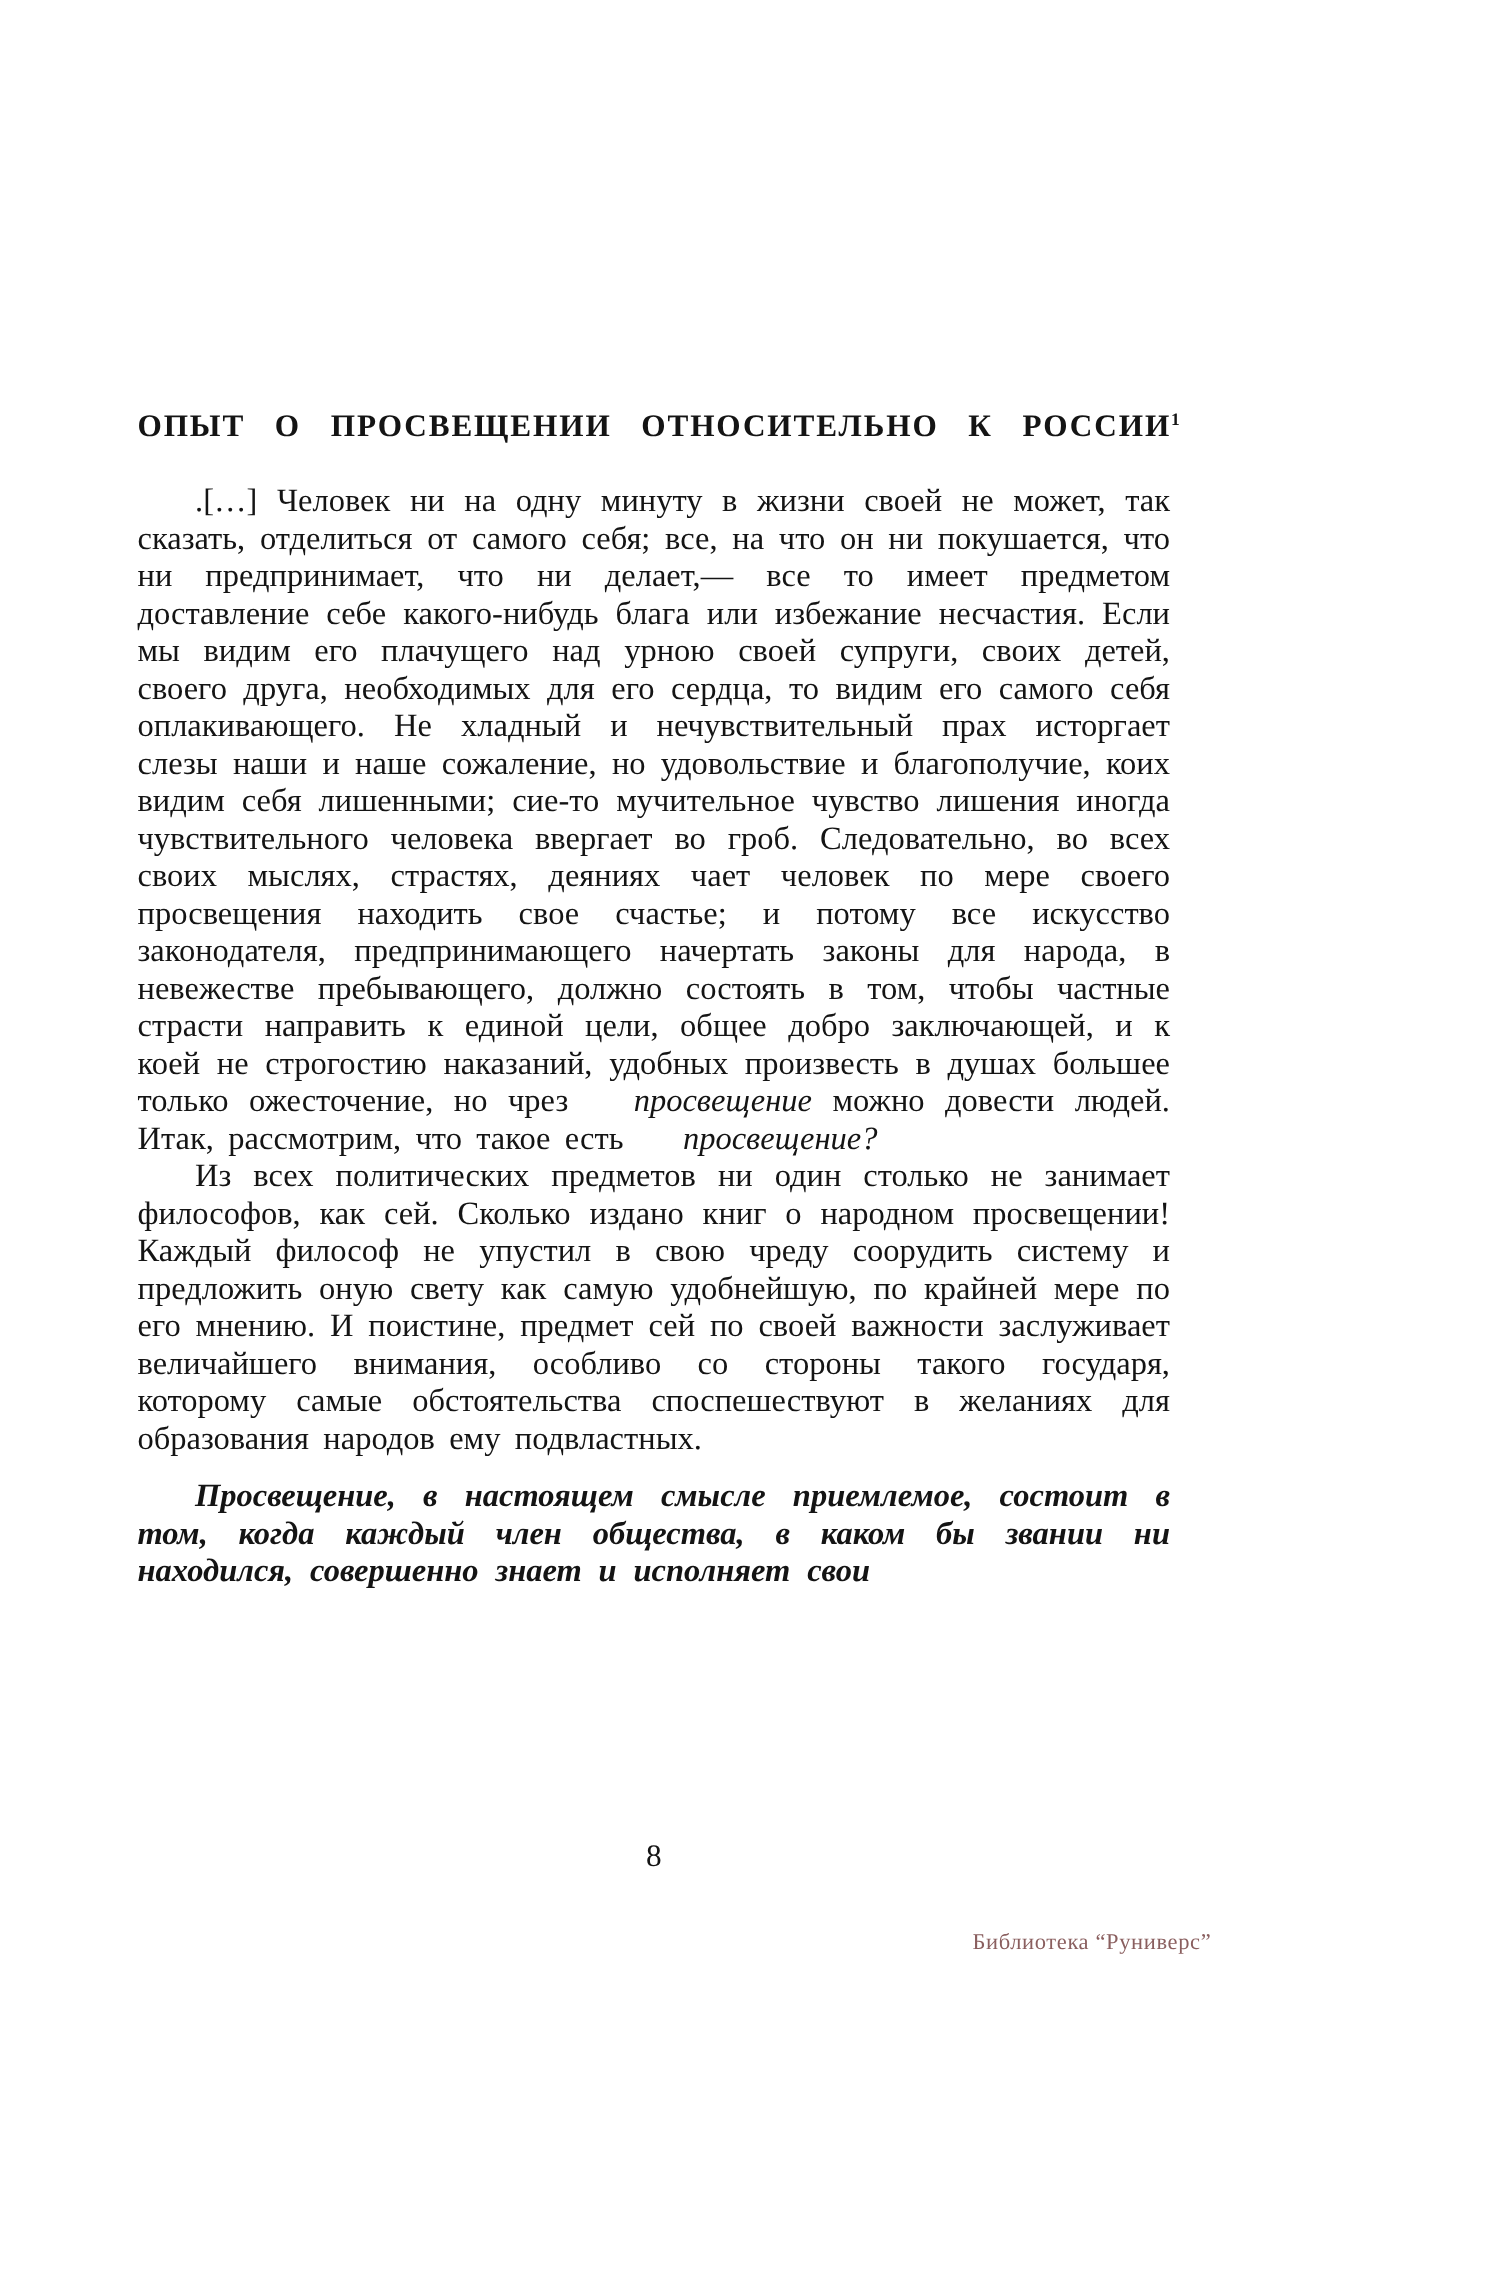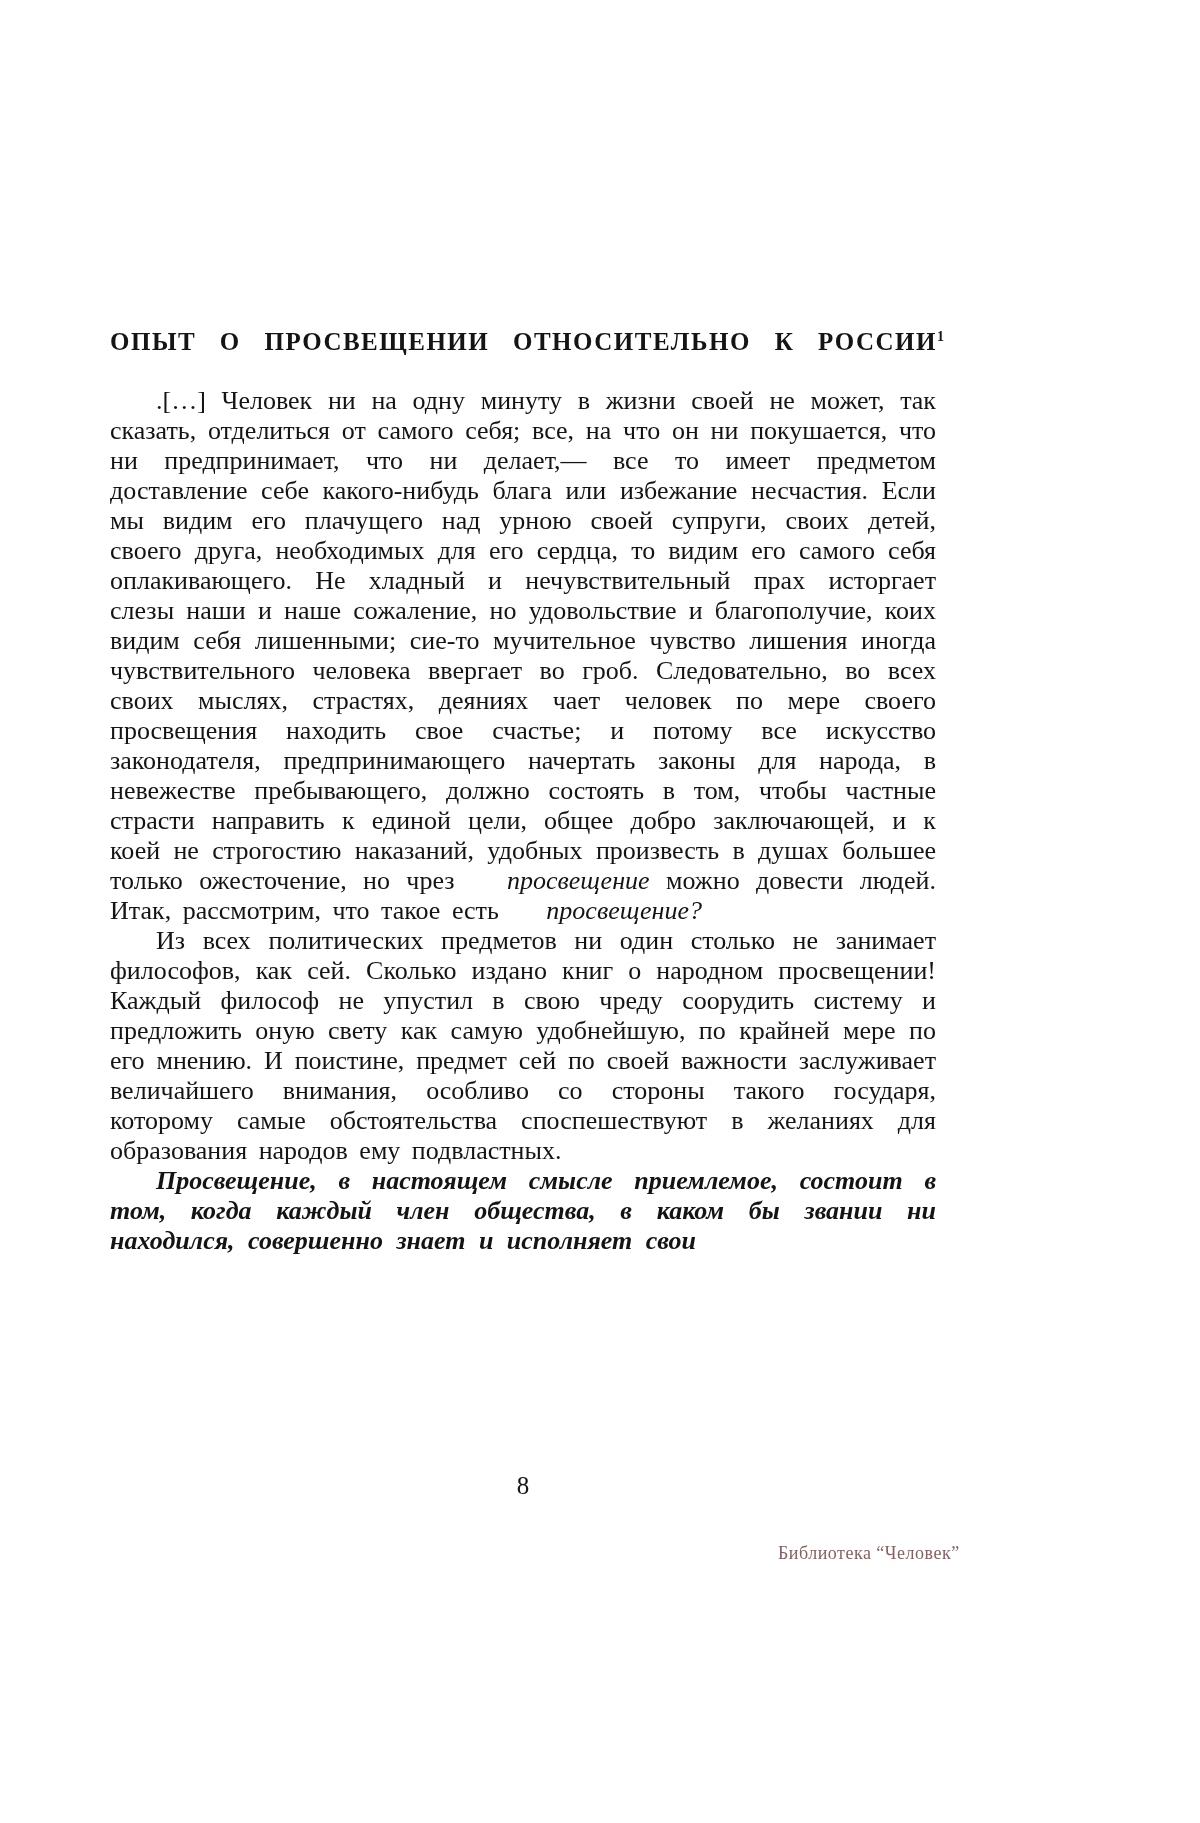--- a/index.html
+++ b/index.html
@@ -46,20 +46,21 @@
     word-spacing: 5px;
   }
   .body-text p span.italic {
     font-style: italic;
     margin-left: 36px;
   }
   .body-text p.bold-italic {
     font-weight: bold;
     font-style: italic;
     word-spacing: 7px;
+    margin-top: 16px;
   }
   .page-number {
     position: absolute;
     left: 110px;
     top: 1472px;
     width: 826px;
     text-align: center;
     font-size: 25px;
     color: #141414;
   }
@@ -79,14 +80,14 @@
 <div class="page">
   <div class="content">
     <h1 class="title"><span>ОПЫТ О ПРОСВЕЩЕНИИ ОТНОСИТЕЛЬНО К РОССИИ</span><sup>1</sup></h1>
     <div class="body-text" id="paragraphs">
         <p><span>.[…] Человек ни на одну минуту в жизни своей не может, так сказать, отделиться от самого себя; все, на что он ни покушается, что ни предпринимает, что ни делает,— все то имеет предметом доставление себе какого-нибудь блага или избежание несчастия. Если мы видим его плачущего над урною своей супруги, своих детей, своего друга, необходимых для его сердца, то видим его самого себя оплакивающего. Не хладный и нечувствительный прах исторгает слезы наши и наше сожаление, но удовольствие и благополучие, коих видим себя лишенными; сие-то мучительное чувство лишения иногда чувствительного человека ввергает во гроб. Следовательно, во всех своих мыслях, страстях, деяниях чает человек по мере своего просвещения находить свое счастье; и потому все искусство законодателя, предпринимающего начертать законы для народа, в невежестве пребывающего, должно состоять в том, чтобы частные страсти направить к единой цели, общее добро заключающей, и к коей не строгостию наказаний, удобных произвесть в душах большее только ожесточение, но чрез </span><span class="italic">просвещение</span><span> можно довести людей. Итак, рассмотрим, что такое есть </span><span class="italic">просвещение?</span></p>
         <p><span>Из всех политических предметов ни один столько не занимает философов, как сей. Сколько издано книг о народном просвещении! Каждый философ не упустил в свою чреду соорудить систему и предложить оную свету как самую удобнейшую, по крайней мере по его мнению. И поистине, предмет сей по своей важности заслуживает величайшего внимания, особливо со стороны такого государя, которому самые обстоятельства споспешествуют в желаниях для образования народов ему подвластных.</span></p>
         <p class="bold-italic"><span>Просвещение, в настоящем смысле приемлемое, состоит в том, когда каждый член общества, в каком бы звании ни находился, совершенно знает и исполняет свои</span></p>
       </div>
   </div>
   <div class="page-number">8</div>
-  <div class="watermark">Библиотека “Человек”</div>
+  <div class="watermark">Библиотека “Руниверс”</div>
 </div>
 
 </body></html>

